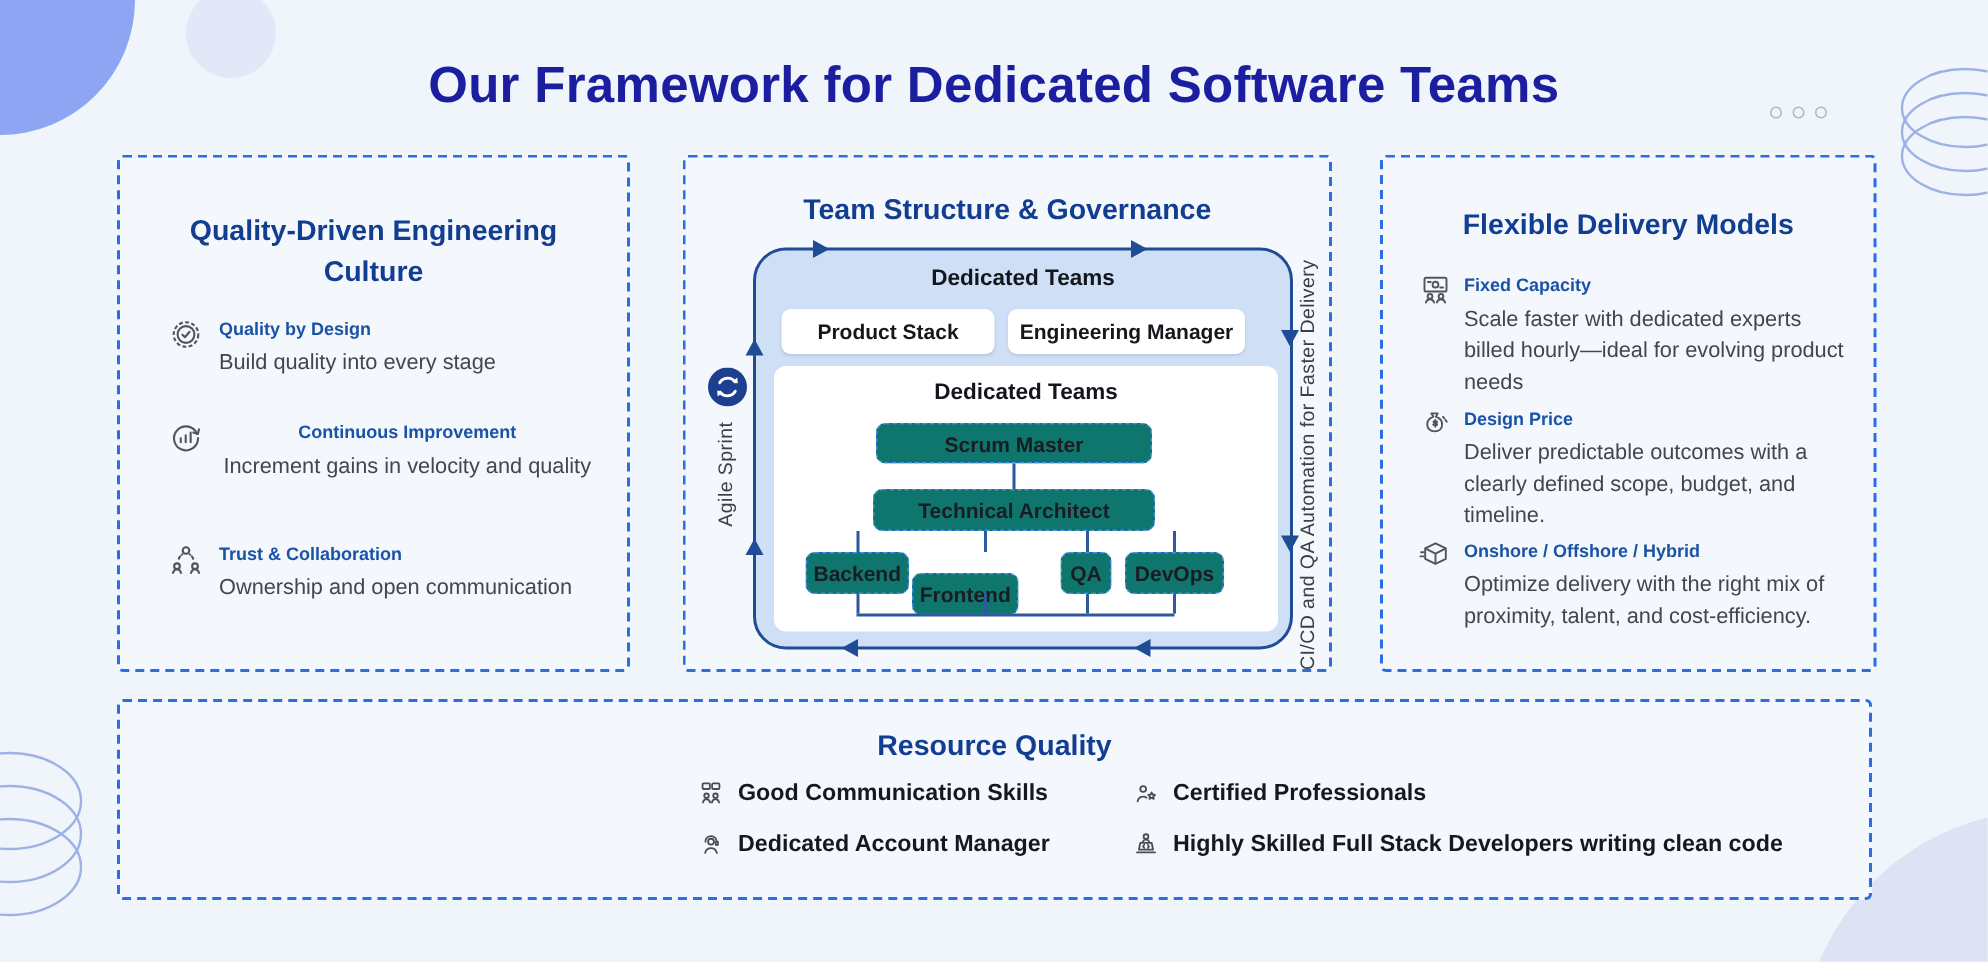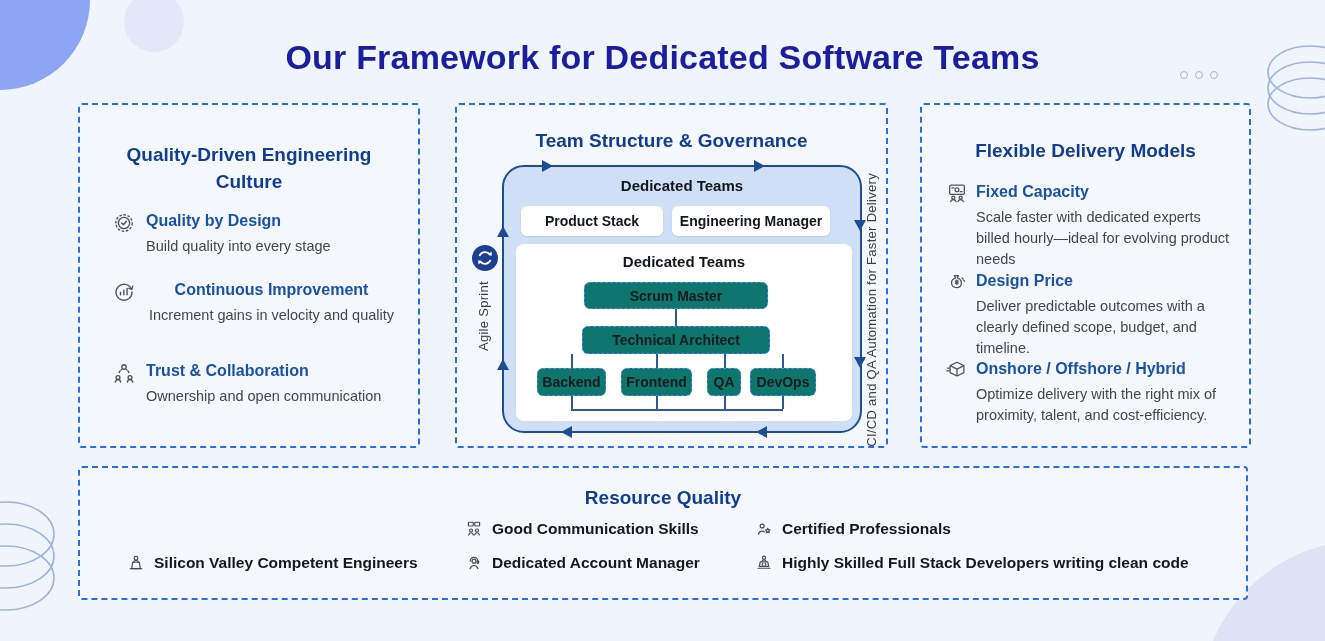--- a/index.html
+++ b/index.html
@@ -38,21 +38,21 @@
     position:absolute; left:0; right:0; text-align:center;
     font-size:19px; font-weight:700; color:#123e92; line-height:27px;
   }
   .panel-quality .sec-heading   { top:36px; padding:0 45px; }
   .panel-structure .sec-heading { top:22px; }
   .panel-delivery .sec-heading  { top:32px; }
   .panel-resource .sec-heading  { top:16px; }
   
   .f-item { position:absolute; padding-left:34px; }
   .f-item .f-icon { position:absolute; left:0; top:-1px; width:24px; height:24px; color:#51565e; }
-  .f-title { font-size:16px; font-weight:700; color:#1a52a6; }
+  .f-title { font-size:12px; font-weight:700; color:#1a52a6; }
   .f-desc  { margin-top:6px; font-size:14.5px; line-height:21px; color:#43474d; }
   .panel-quality .f-item { left:32px; width:285px; }
   .q-item-0 { top:107px; } .q-item-1 { top:176px;text-align:center; } .q-item-2 { top:257px; }
   .panel-delivery .f-item { left:24px; width:292px; padding-left:30px; }
   .d-item-0 { top:78px; } .d-item-1 { top:167px; } .d-item-2 { top:255px; }
   .panel-delivery .f-item .f-icon { width:22px; height:22px; }
   
   .flow-rect {
     position:absolute; left:45px; top:60px; width:360px; height:268px;
     background:#cfe0f6; border:2.5px solid #1e4d96; border-radius:22px;
@@ -72,21 +72,21 @@
   .inner-label { position:absolute; left:0; right:0; top:9px; text-align:center; font-size:15px; font-weight:700; color:#13161c; }
   .dash-box {
     position:absolute; background:#0f766e; border:1.5px dashed #4a8cf0; border-radius:6px;
     font-size:14px; font-weight:600; color:#191c22; text-align:center;
     display:flex; align-items:center; justify-content:center;
   }
   .db-scrum { left:68px; top:38px; width:184px; height:27px; }
   .db-arch  { left:66px; top:82px; width:188px; height:28px; }
   .db-r { top:124px; height:28px; }
   .db-r0 { left:21px;  width:69px; }
-  .db-r1 { left:105px; width:71px; }
+  .db-r1 { left:92px; width:71px;margin-top:14px; }
   .db-r2 { left:191px; width:34px; }
   .db-r3 { left:234px; width:66px; }
   .cline { position:absolute; background:#2d5a9e; }
   
   .arr { position:absolute; width:0; height:0; }
   .arr-r { border-left:11px solid #1e4d96; border-top:6px solid transparent; border-bottom:6px solid transparent; }
   .arr-d { border-top:11px solid #1e4d96; border-left:6px solid transparent; border-right:6px solid transparent; }
   .arr-l { border-right:11px solid #1e4d96; border-top:6px solid transparent; border-bottom:6px solid transparent; }
   .arr-u { border-bottom:11px solid #1e4d96; border-left:6px solid transparent; border-right:6px solid transparent; }
   .sprint-badge { position:absolute; left:15px; top:140px; width:26px; height:26px; }
@@ -266,31 +266,20 @@
     </span>
     <div class="f-title">Onshore / Offshore / Hybrid</div>
     <div class="f-desc">Optimize delivery with the right mix of proximity, talent, and cost-efficiency.</div>
   </div>
 </div>
 
 <div class="panel panel-resource">
   <div class="sec-heading">Resource Quality</div>
 
 
-  <div class="r-item r-c0 r-row1">
-    <span class="r-icon">
-      <svg width="18" height="18" viewBox="0 0 24 24" fill="none" stroke="currentColor" stroke-width="1.6">
-        <circle cx="12" cy="5.5" r="2.4"></circle>
-          <path d="M8.8 10.5c.7-1.4 1.8-2.1 3.2-2.1s2.5.7 3.2 2.1" stroke-linecap="round"></path>
-        <path d="M7.5 11h9l1.2 8.5H6.3z" stroke-linejoin="round"></path>
-          <path d="M4.5 19.5h15" stroke-linecap="round"></path>
-      </svg>
-    </span>
-    <span class="r-label">Silicon Valley Competent Engineers</span>
-  </div>
 
   <div class="r-item r-c1 r-row0">
     <span class="r-icon">
       <svg width="18" height="18" viewBox="0 0 24 24" fill="none" stroke="currentColor" stroke-width="1.6">
         <rect x="4.5" y="3" width="6.5" height="5" rx="1"></rect>
           <rect x="13" y="3" width="6.5" height="5" rx="1"></rect>
         <circle cx="8" cy="14" r="2"></circle>
           <path d="M4.8 20c.5-2 1.6-3 3.2-3s2.7 1 3.2 3" stroke-linecap="round"></path>
         <circle cx="16" cy="14" r="2"></circle>
           <path d="M12.8 20c.5-2 1.6-3 3.2-3s2.7 1 3.2 3" stroke-linecap="round"></path>

